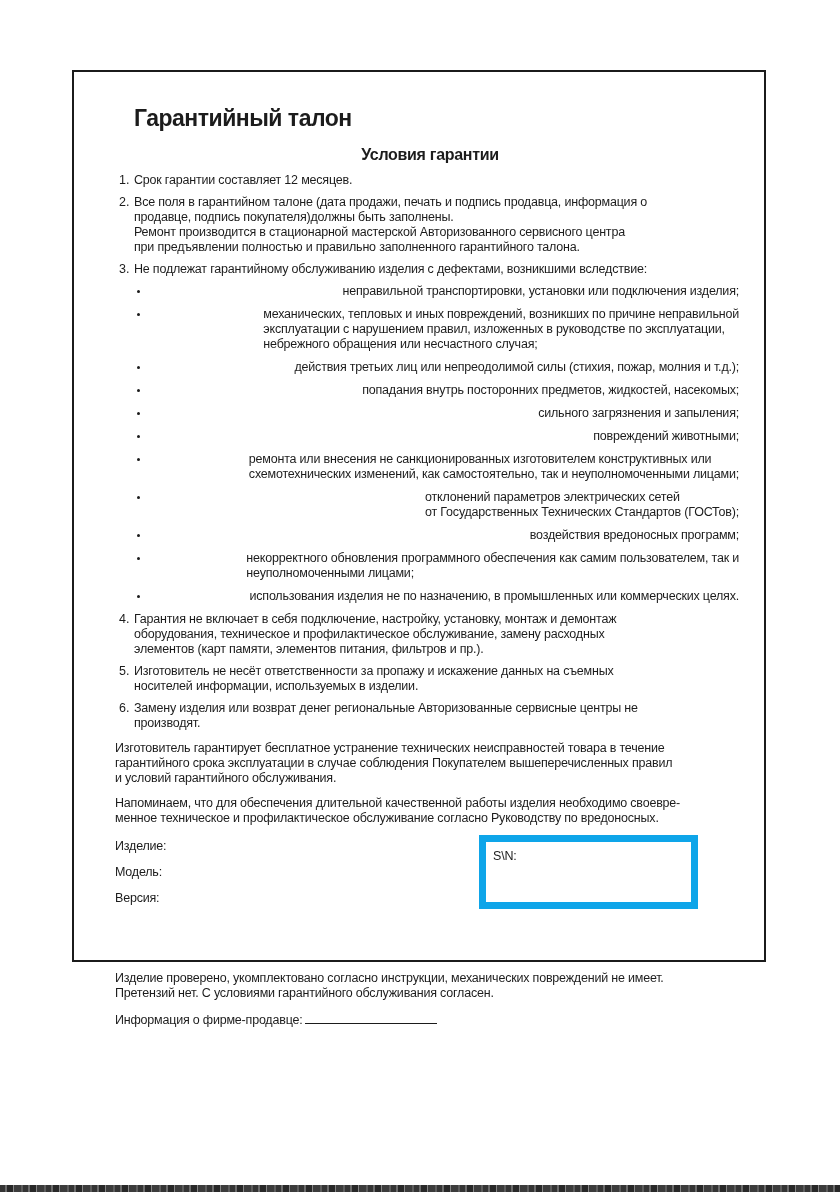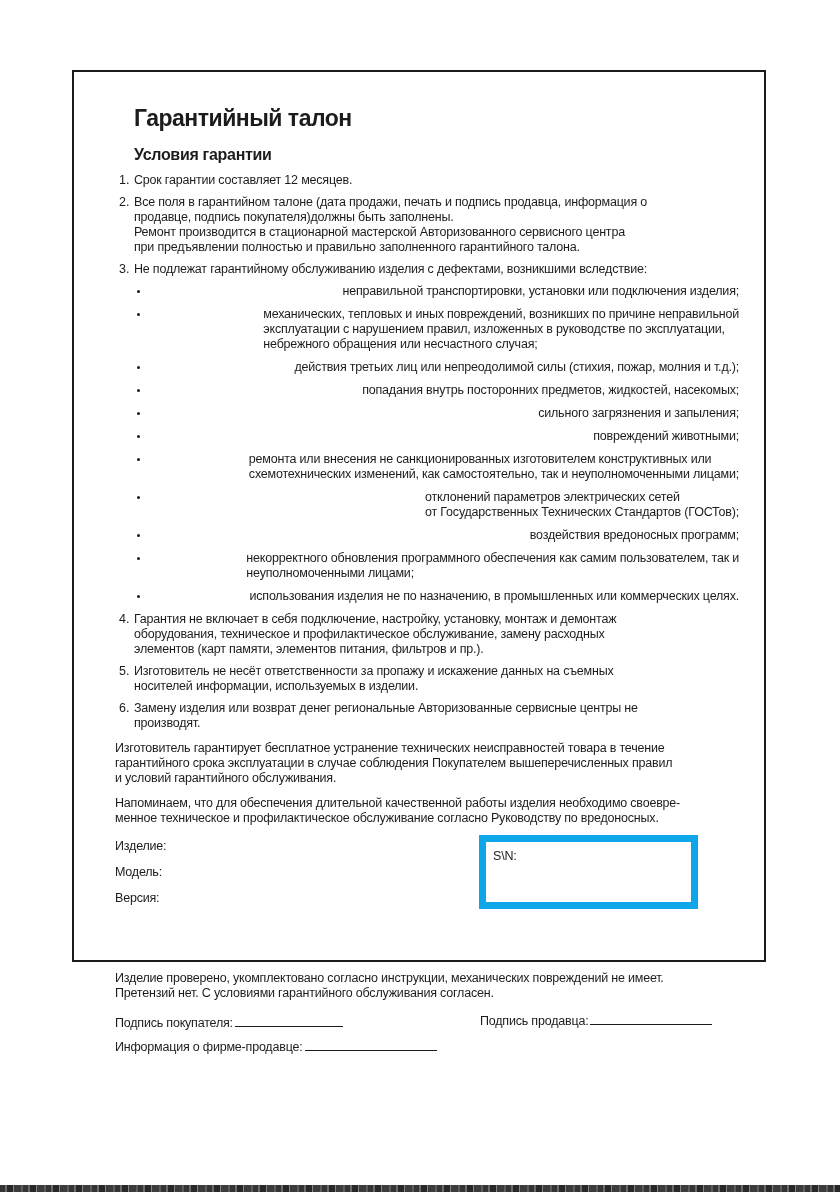--- a/index.html
+++ b/index.html
@@ -24,20 +24,21 @@
     font-size:23px;
     font-weight:700;
     letter-spacing:-0.5px;
   }
   .subtitle {
     margin-left:19px;
     margin-top:14px;
     font-size:16px;
     font-weight:700;
     letter-spacing:-0.3px;
+    text-align:center;
   }
   .terms { margin-top:9px; width:624px; }
   .body-text, .term .txt, .bullet .txt, .para, .label-text {
     font-size:12.5px;
     line-height:15px;
     letter-spacing:-0.2px;
   }
   .term { display:flex; margin-bottom:7px; }
   .term .num { flex:none; width:15px; margin-left:4px; font-size:12.5px; line-height:15px; }
   .term .txt { white-space:pre-line; }
@@ -205,24 +206,20 @@
     </div>
   </div>
 
   <div class="sn-box">
     <span class="label-text">S\N:</span>
   </div>
 
   <div class="acceptance">
     <p class="check-text body-text">Изделие проверено, укомплектовано согласно инструкции, механических повреждений не имеет.
 Претензий нет. С условиями гарантийного обслуживания согласен.</p>
-    <div class="sig-row">
-      <span class="sig-buyer label-text"><span>Подпись покупателя:</span><span class="fill-line buyer-line"></span></span>
-      <span class="sig-seller label-text"><span>Подпись продавца:</span><span class="fill-line seller-line"></span></span>
-    </div>
     <div class="info-row label-text">
       <span>Информация о фирме-продавце:</span><span class="fill-line info-line"></span>
     </div>
   </div>
 
 </div>
 
 <div class="scan-edge"></div>
 
 </body></html>

